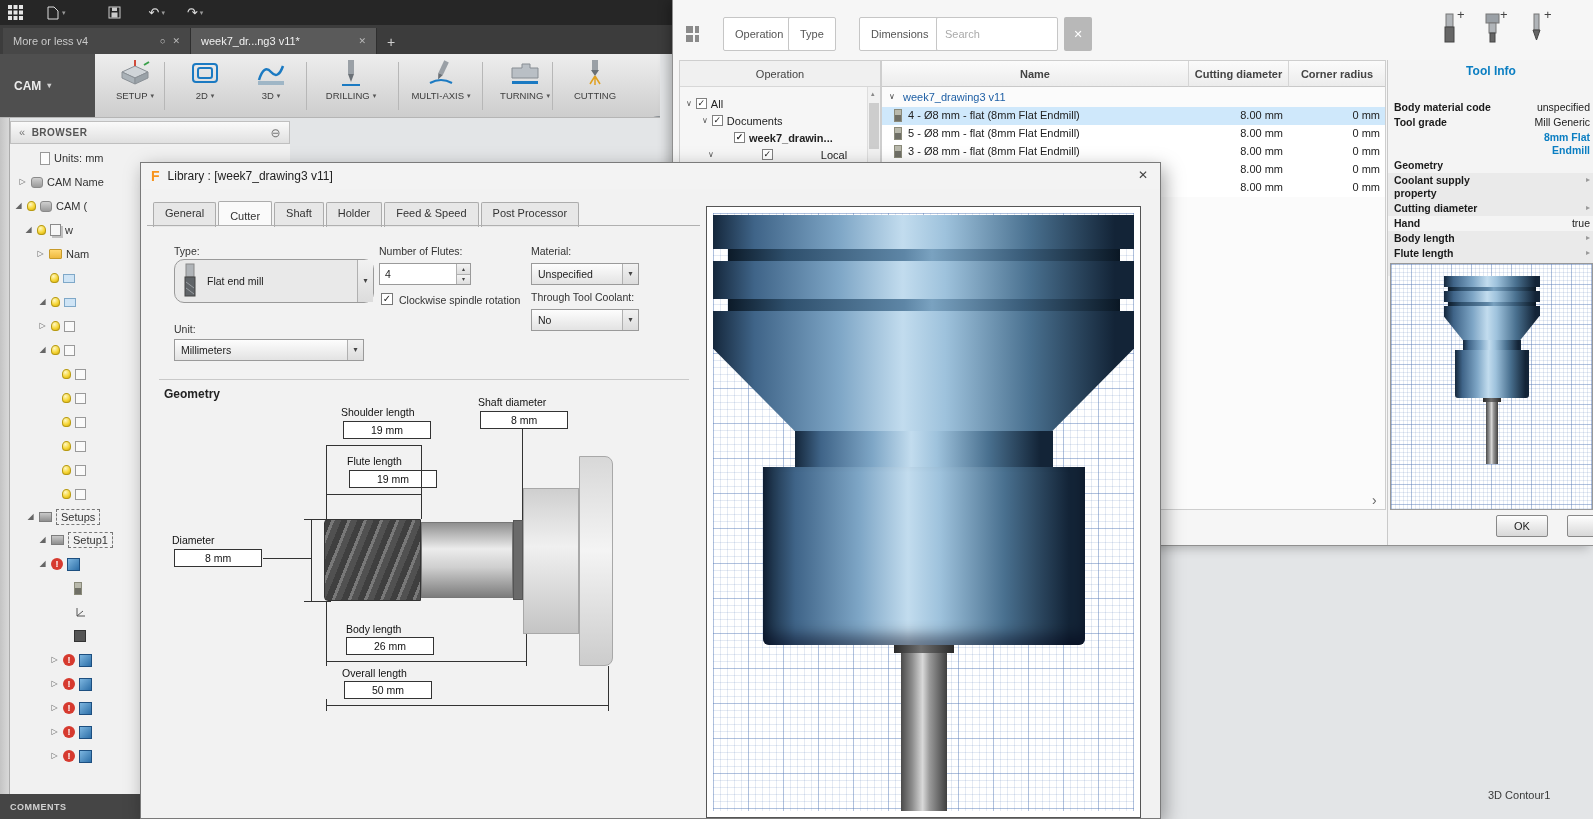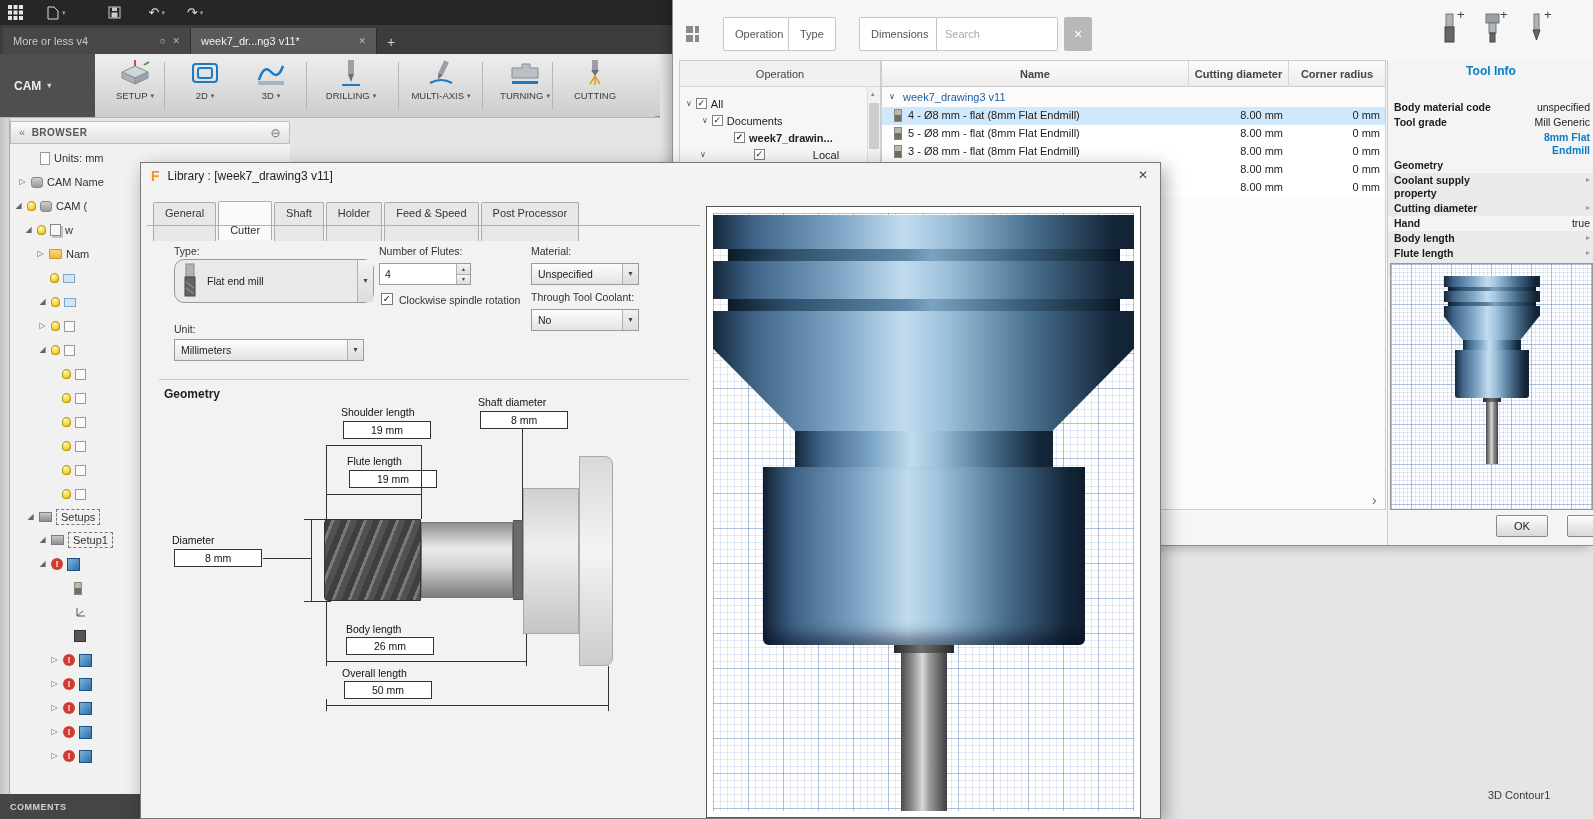--- a/index.html
+++ b/index.html
@@ -126,21 +126,21 @@
   .cap{background:linear-gradient(90deg,#2a2a2a,#6e6e6e 45%,#2a2a2a);}
 
   
   .dlg{position:absolute;left:140px;top:162px;width:1021px;height:657px;background:#f2f2f2;border:1px solid #7a7a7a;box-shadow:4px 6px 18px rgba(0,0,0,.35);}
   .dlg-tb{position:absolute;left:0;top:0;right:0;height:26px;background:#f3f3f3;display:flex;align-items:center;gap:8px;padding:0 10px;}
   .flogo{color:#f7941e;font-weight:bold;font-size:14px;}
   .dlg-title{font-size:12px;color:#222;}
   .dlg-close{position:absolute;right:12px;top:6px;color:#444;font-size:12px;}
   .tabs{position:absolute;left:12px;top:39px;display:flex;}
   .tab{padding:4px 11px;border:1px solid #acacac;border-bottom:none;background:#e7e7e7;font-size:11px;color:#333;margin-right:2px;border-radius:2px 2px 0 0;}
-  .tab.active{background:#fafafa;padding-top:22px;position:relative;top:-1px;}
+  .tab.active{background:#fafafa;padding-top:8px;position:relative;top:-1px;}
   .tabline{position:absolute;left:6px;top:62px;width:553px;border-bottom:1px solid #b0b0b0;}
   .flabel{position:absolute;font-size:10.5px;color:#333;white-space:nowrap;}
   .dd{position:absolute;height:22px;background:linear-gradient(#fdfdfd,#e3e3e3);border:1px solid #9a9a9a;font-size:10.5px;color:#222;display:flex;align-items:center;padding-left:6px;}
   .dd-arr{position:absolute;right:0;top:0;bottom:0;width:16px;border-left:1px solid #b0b0b0;display:flex;align-items:center;justify-content:center;color:#444;font-size:8px;background:linear-gradient(#f2f2f2,#dcdcdc);}
   .dd-big{height:44px;background:#e9e9e9;}
   .spin{position:absolute;height:22px;background:#fff;border:1px solid #9a9a9a;font-size:10.5px;color:#222;display:flex;align-items:center;padding-left:5px;}
   .spin-btns{position:absolute;right:0;top:0;bottom:0;width:14px;border-left:1px solid #b0b0b0;display:flex;flex-direction:column;}
   .spin-btns span{flex:1;display:flex;align-items:center;justify-content:center;font-size:6px;color:#444;background:linear-gradient(#f4f4f4,#dedede);}
   .spin-btns span:first-child{border-bottom:1px solid #b0b0b0;}
   .dcb{position:absolute;width:12px;height:12px;background:#fff;border:1px solid #777;display:flex;align-items:center;justify-content:center;font-size:10px;color:#222;}
@@ -502,21 +502,21 @@
             <span class="g g-check"></span>
           </span>
           <span>Documents</span>
         </div>
       <div class="librow" style="left:54px;top:68px;font-weight:bold;">
           <span class="cb">
             <span class="g g-check"></span>
           </span>
           <span>week7_drawin...</span>
         </div>
-      <div class="librow" style="left:20px;top:85px;gap:48px;">
+      <div class="librow" style="left:28px;top:85px;gap:48px;">
           <span class="g g-chev"></span>
           <span class="cb">
             <span class="g g-check"></span>
           </span>
           <span>Local</span>
         </div>
       <div class="lib-sb">
           <span class="g g-up"></span>
           <div class="lib-thumb"></div>
         </div>

